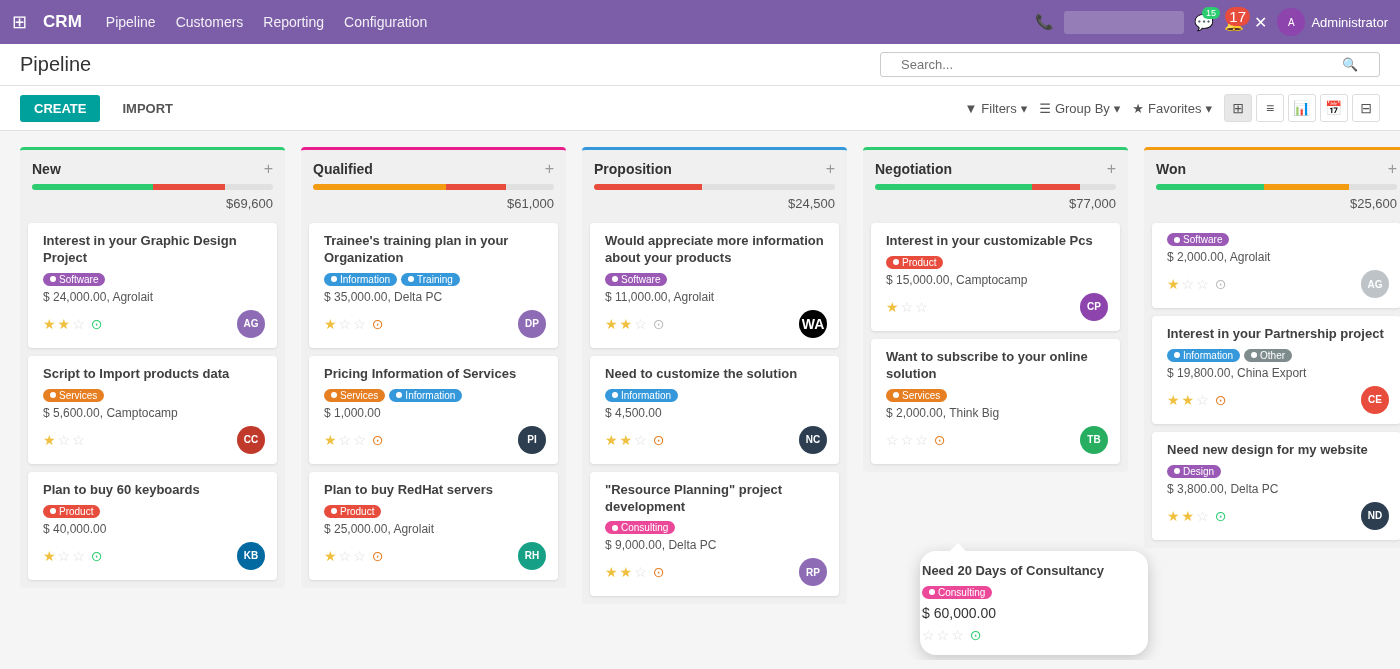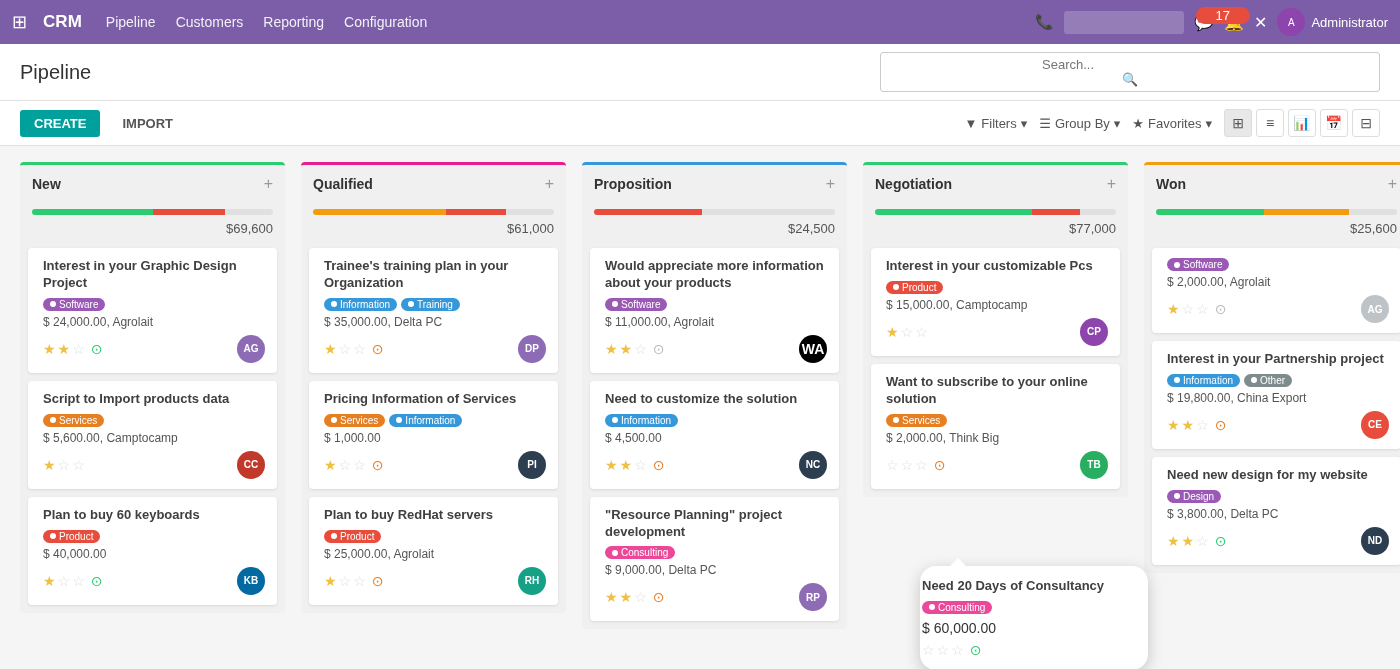--- a/index.html
+++ b/index.html
@@ -24,21 +24,21 @@
     
     .subheader {
       background: white;
       padding: 8px 20px;
       border-bottom: 1px solid #e0e0e0;
       display: flex;
       align-items: center;
       justify-content: space-between;
     }
     .page-title { font-size: 20px; font-weight: 400; color: #333; }
-    .search-bar { display: flex; align-items: center; border: 1px solid #ccc; border-radius: 3px; padding: 4px 20px; width: 500px; flex-direction: column; }
+    .search-bar { display: flex; align-items: center; border: 1px solid #ccc; border-radius: 3px; padding: 4px 20px; width: 500px; }
     .search-bar input { border: none; outline: none; flex: 1; font-size: 13px; }
 
     
     .toolbar {
       background: white;
       padding: 8px 20px;
       border-bottom: 1px solid #e0e0e0;
       display: flex;
       align-items: center;
       gap: 8px;
@@ -103,21 +103,21 @@
       background: #f0f0f0;
       border-radius: 4px;
       min-width: 265px;
       max-width: 265px;
       flex-shrink: 0;
     }
     .col-header {
       display: flex;
       align-items: center;
       justify-content: space-between;
-      padding: 10px 12px 16px 12px;
+      padding: 10px 12px 6px 12px;
     }
     .col-title { font-weight: 600; font-size: 14px; color: #333; }
     .col-add { color: #999; cursor: pointer; font-size: 16px; background: none; border: none; }
     .progress-bar-wrap { display: flex; height: 6px; border-radius: 3px; overflow: hidden; margin: 0 12px 4px 12px; }
     .progress-seg { height: 100%; }
     .col-amount { text-align: right; padding: 2px 12px 8px; font-size: 13px; color: #555; font-weight: 500; }
 
     .kanban-cards { padding: 4px 8px 8px; display: flex; flex-direction: column; gap: 8px; }
 
     .card {
@@ -198,21 +198,21 @@
   </div>
   <div class="topnav-right">
     <span style="color:white; font-size:15px;">📞</span>
     <input class="topnav-search" style="background: rgba(255, 255, 255, 0.2); border: none; border-radius: 3px; color: white; padding: 4px 8px; width: 120px;">
     <div style="position:relative;">
       <span style="color:white; font-size:16px;">💬</span>
       <span style="position:absolute;top:-6px;right:-6px;background:#2ecc71;color:white;border-radius:10px;font-size:9px;padding:1px 4px;">15</span>
     </div>
     <div style="position:relative;">
       <span style="color:white; font-size:16px;">🔔</span>
-      <span style="position:absolute;top:-6px;right:-6px;background:#e74c3c;color:white;border-radius:10px;font-size:13px;padding:1px 20px;">17</span>
+      <span style="position:absolute;top:-6px;right:-6px;background:#e74c3c;color:white;border-radius:10px;font-size:15px;padding:1px 4px;">17</span>
     </div>
     <span style="color:white; font-size:16px;">✕</span>
     <div style="display:flex;align-items:center;gap:6px;cursor:pointer;">
       <div style="width:28px;height:28px;border-radius:50%;background:#8e44ad;display:flex;align-items:center;justify-content:center;font-size:10px;color:white;">A</div>
       <span style="color:white;font-size:13px;">Administrator</span>
     </div>
   </div>
 </nav>
 
 <div class="subheader">

